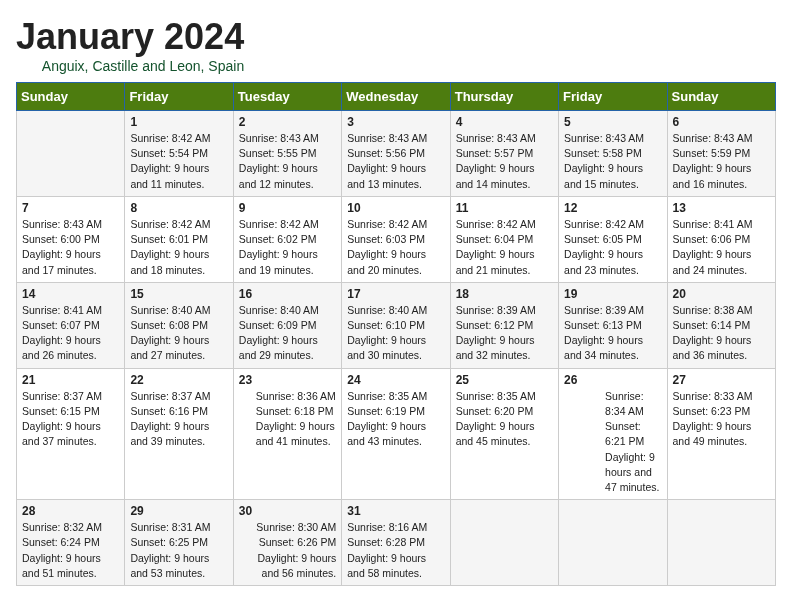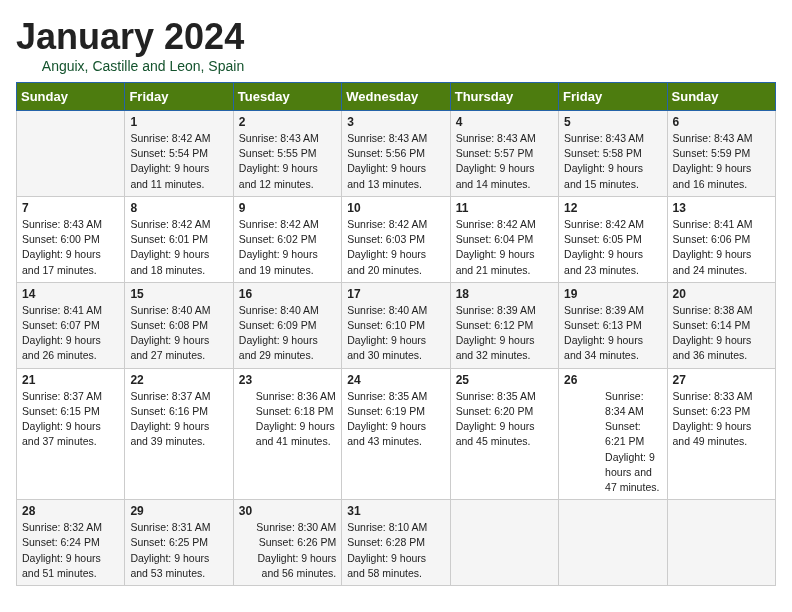--- a/index.html
+++ b/index.html
@@ -294,21 +294,21 @@
 Daylight: 9 hours and 53 minutes.</div>
         </td>
         <td>
           <div class="day-num">30</div>
           <div class="day-info" style="white-space: pre-line; text-align: right;">Sunrise: 8:30 AM
 Sunset: 6:26 PM
 Daylight: 9 hours and 56 minutes.</div>
         </td>
         <td>
           <div class="day-num">31</div>
-          <div class="day-info" style="white-space: pre-line;">Sunrise: 8:10 AM
+          <div class="day-info" style="white-space: pre-line;">Sunrise: 8:16 AM
 Sunset: 6:28 PM
 Daylight: 9 hours and 58 minutes.</div>
         </td>
         <td class="empty-cell"></td>
         <td class="empty-cell"></td>
         <td class="empty-cell"></td>
       </tr>
     </tbody>
 </table>
 

